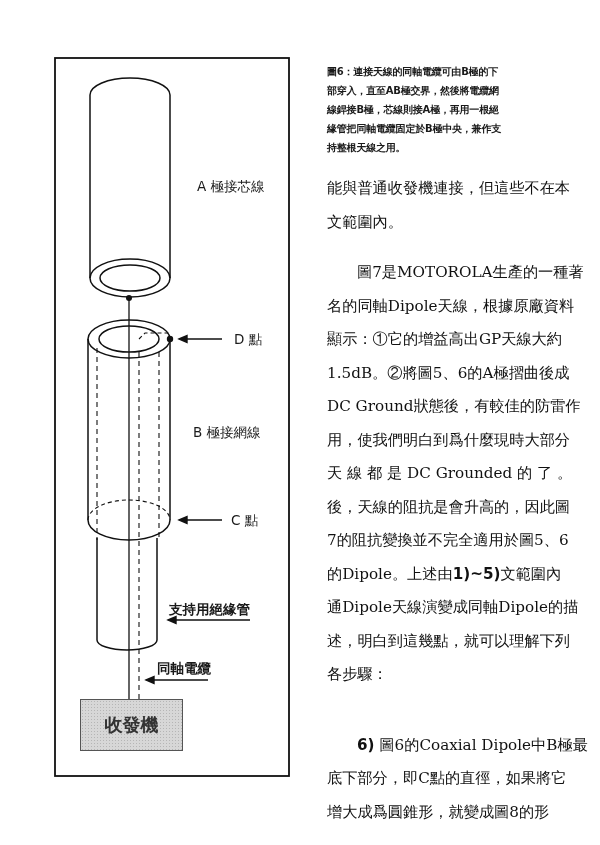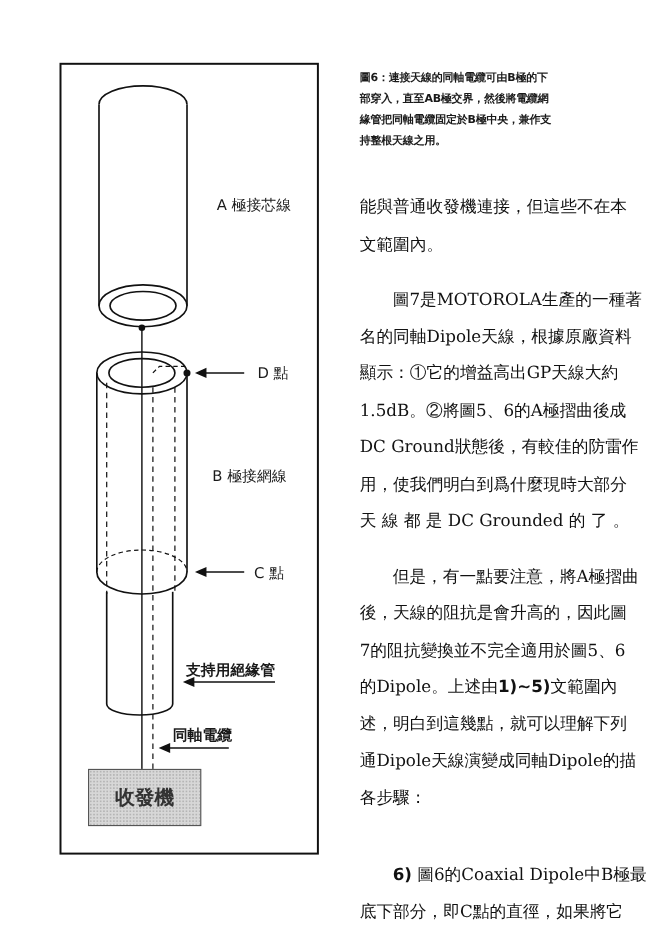--- a/index.html
+++ b/index.html
@@ -95,42 +95,42 @@
 <div class="fig-label" style="left:231px; top:512px;">C 點</div>
 <div class="fig-label bold" style="left:169px; top:601px;">支持用絕緣管</div>
 <div class="fig-label bold" style="left:157px; top:660px;">同軸電纜</div>
 <div class="xcvr">
     <span>收發機</span>
   </div>
 
 <div class="caption">
   <span class="line">圖6：連接天線的同軸電纜可由B極的下</span>
   <span class="line">部穿入，直至AB極交界，然後將電纜網</span>
+  <span class="line">線銲接B極，芯線則接A極，再用一根絕</span>
   <span class="line">緣管把同軸電纜固定於B極中央，兼作支</span>
   <span class="line">持整根天線之用。</span>
 </div>
 
 <div class="body-text">
   <span class="line">能與普通收發機連接，但這些不在本</span>
   <span class="line">文範圍內。</span>
 
   <span class="line indent">圖7是MOTOROLA生產的一種著</span>
   <span class="line">名的同軸Dipole天線，根據原廠資料</span>
   <span class="line">顯示：①它的增益高出GP天線大約</span>
   <span class="line">1.5dB。②將圖5、6的A極摺曲後成</span>
   <span class="line">DC Ground狀態後，有較佳的防雷作</span>
   <span class="line">用，使我們明白到爲什麼現時大部分</span>
   <span class="line">天 線 都 是 DC   Grounded 的 了  。</span>
 
-  <span class="line indent">但是，有一點要注意，將A極摺曲</span>
   <span class="line">後，天線的阻抗是會升高的，因此圖</span>
   <span class="line">7的阻抗變換並不完全適用於圖5、6</span>
   <span class="line"><span>的Dipole。上述由</span><span class="bold-num">1)~5)</span><span>文範圍內</span></span>
+  <span class="line">通Dipole天線演變成同軸Dipole的描</span>
   <span class="line">述，明白到這幾點，就可以理解下列</span>
-  <span class="line">通Dipole天線演變成同軸Dipole的描</span>
   <span class="line">各步驟：</span>
 
   <span class="gap"></span>
   <span class="line indent"><span class="bold-num">6)</span><span> 圖6的Coaxial  Dipole中B極最</span></span>
   <span class="line">底下部分，即C點的直徑，如果將它</span>
   <span class="line">增大成爲圓錐形，就變成圖8的形</span>
 
 </div>
 
 </body></html>

